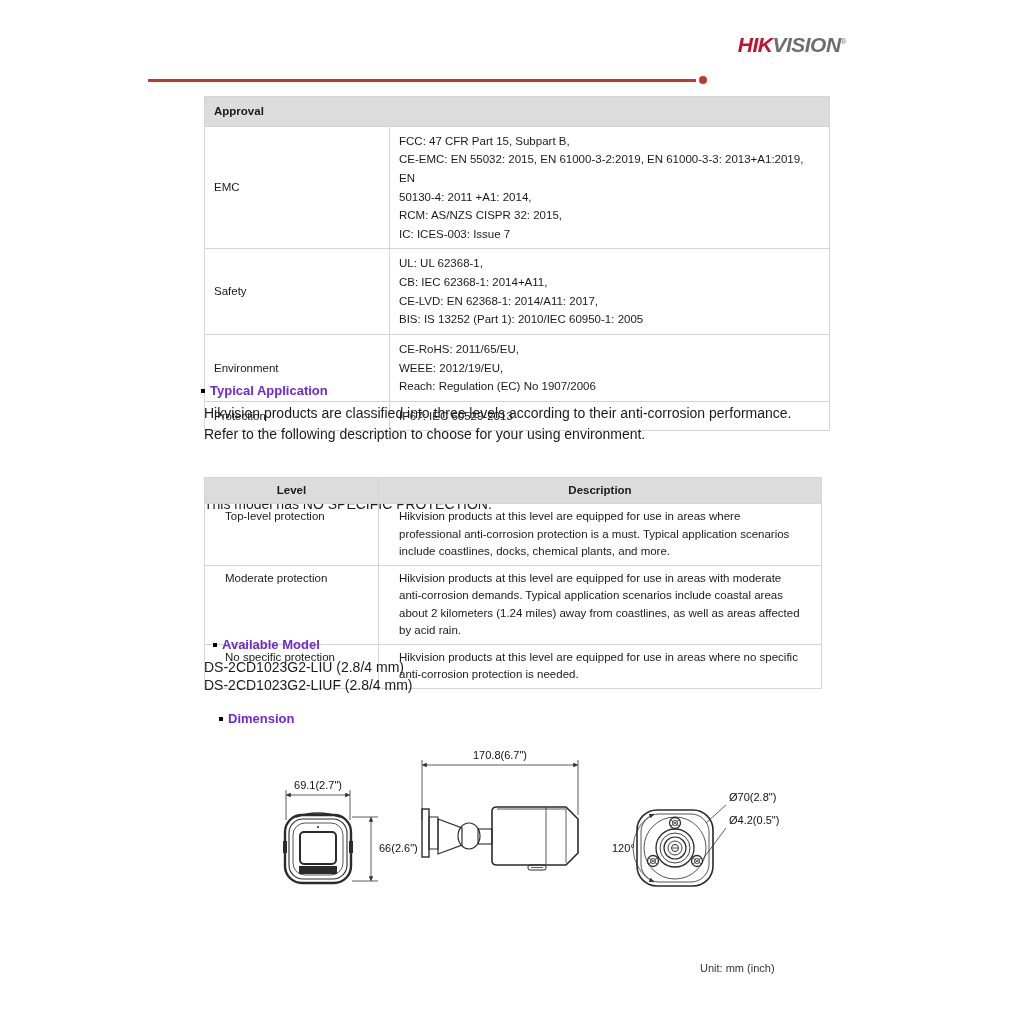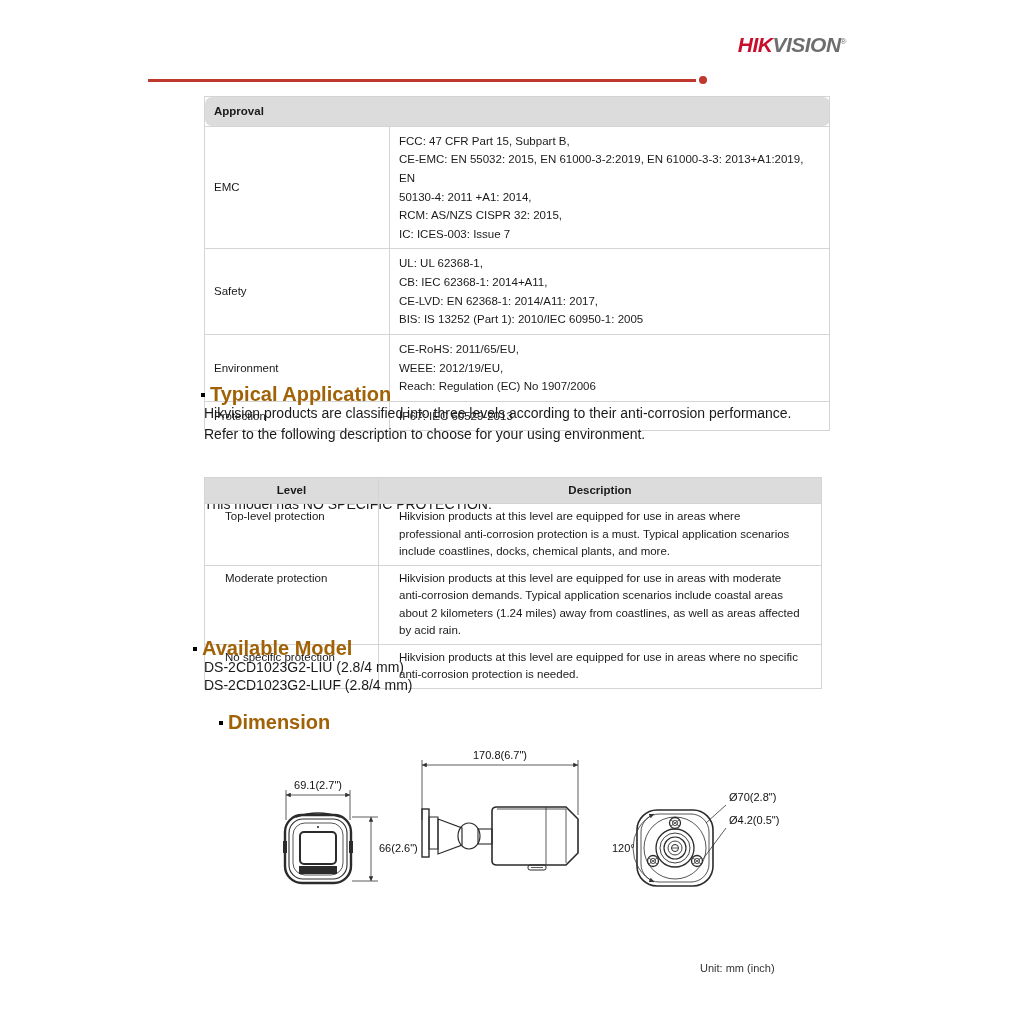--- a/index.html
+++ b/index.html
@@ -78,21 +78,20 @@
     padding: 5px 9px;
     line-height: 1.62;
     text-align: left;
     font-weight: normal;
   }
   .approval-table .hdr {
     background: #dcdcdc;
     font-weight: bold;
     font-size: 11.5px;
     padding: 5px 9px;
-    border-radius: 7px;
   }
   .approval-table .label-col { width: 185px; }
 
   .level-table {
     position: absolute;
     left: 204px;
     top: 477px;
     width: 618px;
     border-collapse: collapse;
     font-size: 11.5px;
@@ -109,23 +108,23 @@
     background: #dcdcdc;
     font-weight: bold;
     text-align: center;
     padding: 4px 4px;
   }
   .level-table .lvl-col { width: 174px; }
 
   
   .sec-heading {
     position: absolute;
-    font-size: 20px;
+    font-size: 13px;
     font-weight: bold;
-    color: #a16207;
+    color: #6d28d9;
     white-space: nowrap;
     text-align: center;
   }
   .sec-heading .bullet {
     display: inline-block;
     width: 4px; height: 4px;
     background: #000;
     vertical-align: middle;
     margin-right: 5px;
     margin-bottom: 2px;
@@ -241,21 +240,21 @@
       <td class="lvl-col">Moderate protection</td>
       <td>Hikvision products at this level are equipped for use in areas with moderate anti-corrosion demands. Typical application scenarios include coastal areas about 2 kilometers (1.24 miles) away from coastlines, as well as areas affected by acid rain.</td>
     </tr>
     <tr>
       <td class="lvl-col">No specific protection</td>
       <td>Hikvision products at this level are equipped for use in areas where no specific anti-corrosion protection is needed.</td>
     </tr>
   </tbody>
 </table>
 
-<div class="sec-heading" style="left:193px; top:637px;">
+<div class="sec-heading" style="left:213px; top:637px;">
   <span class="bullet"></span><span>Available Model</span>
 </div>
 <div class="body-text" style="left:204px; top:657px;">DS-2CD1023G2-LIU (2.8/4 mm)</div>
 <div class="body-text" style="left:204px; top:675px;">DS-2CD1023G2-LIUF (2.8/4 mm)</div>
 
 <div class="sec-heading" style="left:219px; top:711px;">
   <span class="bullet"></span><span>Dimension</span>
 </div>
 
 <div class="dim-area">

